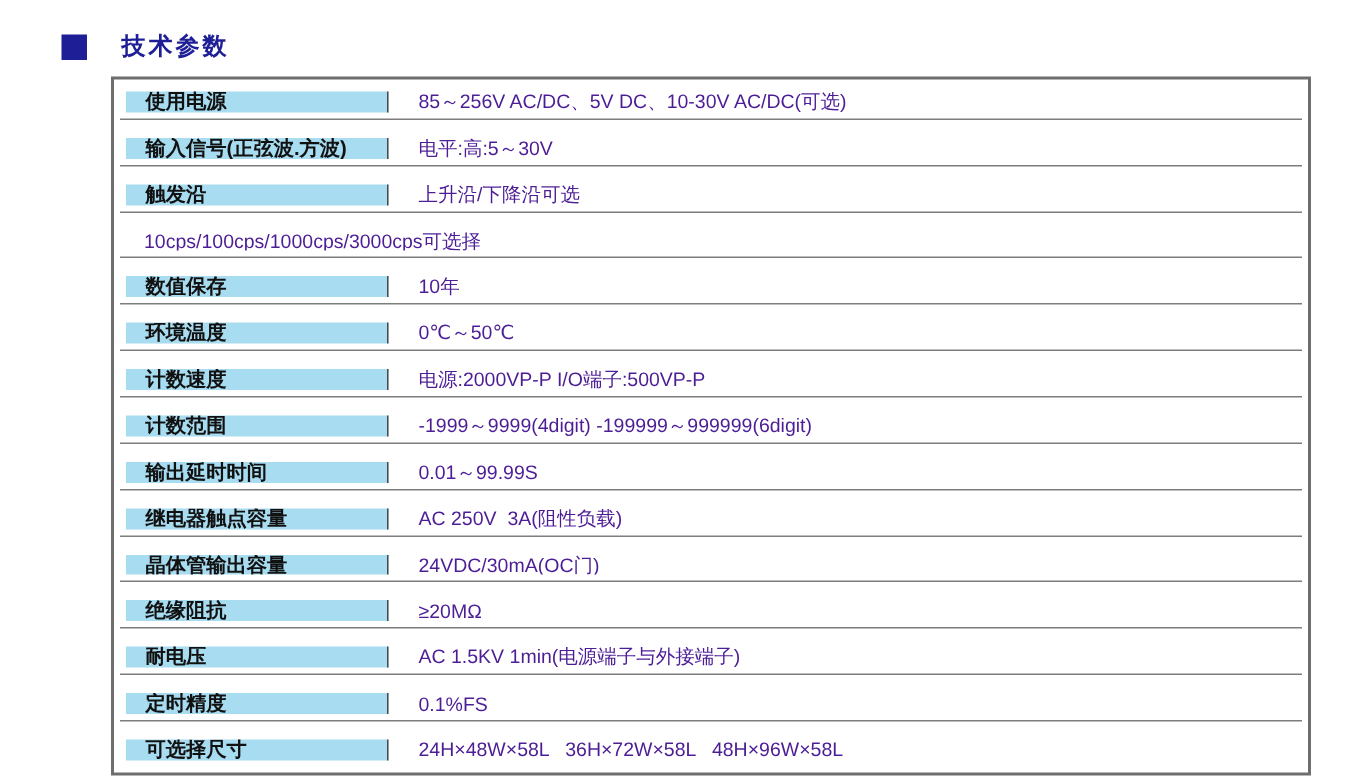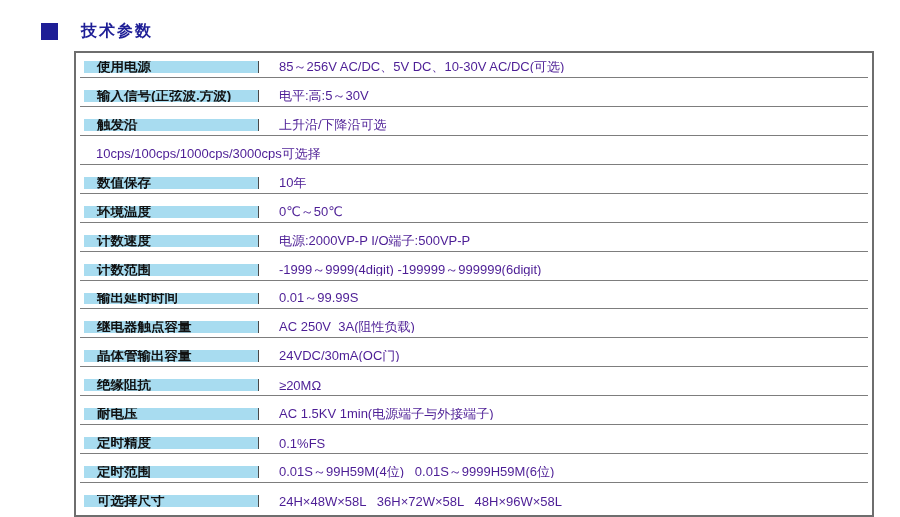--- a/index.html
+++ b/index.html
@@ -145,22 +145,18 @@
   <div class="spec-row">
     <div class="spec-name-cell">耐电压</div>
     <div class="spec-value-cell">AC 1.5KV 1min(电源端子与外接端子)</div>
   </div>
 
   <div class="spec-row">
     <div class="spec-name-cell">定时精度</div>
     <div class="spec-value-cell">0.1%FS</div>
   </div>
 
-  <div class="spec-row">
-    <div class="spec-name-cell">定时范围</div>
-    <div class="spec-value-cell">0.01S～99H59M(4位)   0.01S～9999H59M(6位)</div>
-  </div>
 
   <div class="spec-row">
     <div class="spec-name-cell">可选择尺寸</div>
     <div class="spec-value-cell">24H×48W×58L   36H×72W×58L   48H×96W×58L</div>
   </div>
 </div>
 
 </body></html>

